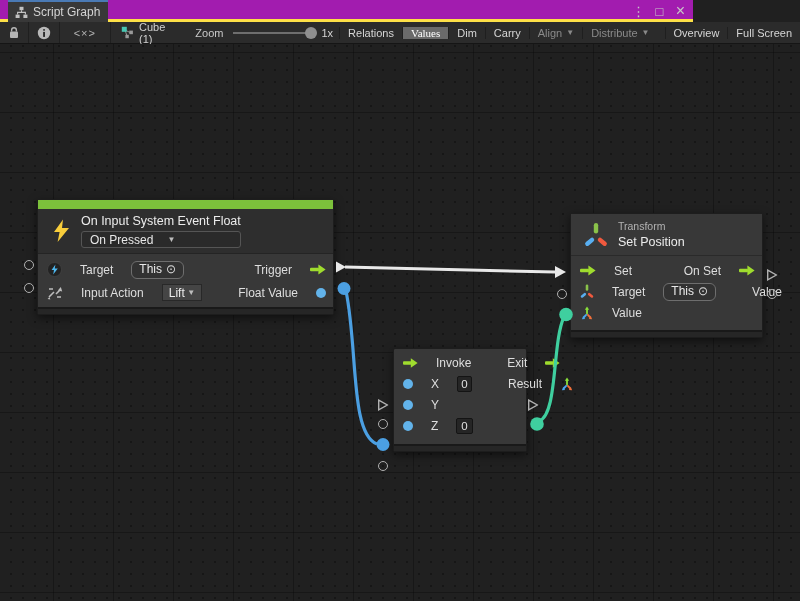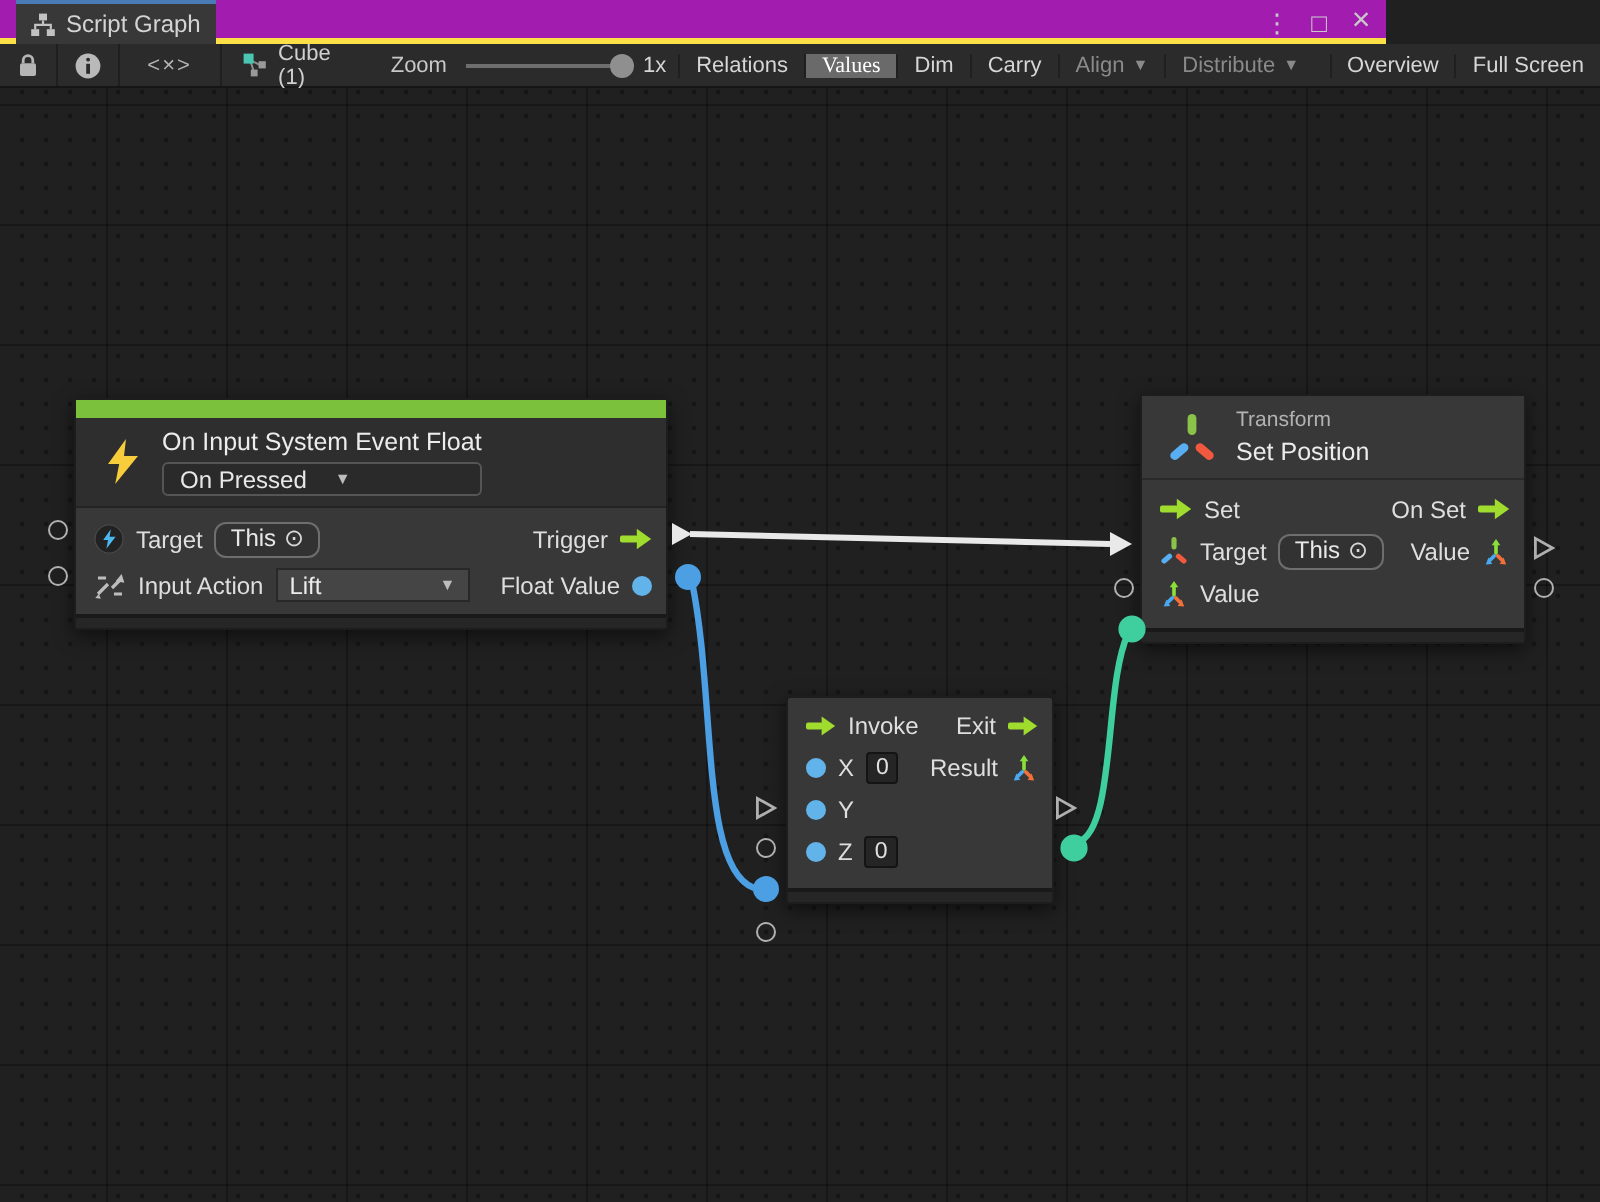--- a/index.html
+++ b/index.html
@@ -50,21 +50,21 @@
   
   .node { position:absolute; background:#383838; border:1px solid #1d1d1d; border-radius:2px;
           box-shadow:0 3px 10px rgba(0,0,0,0.55); }
   .accent { height:9px; background:#7cc13b; }
   .n-header { background:#2e2e2e; border-bottom:1px solid #242424; display:flex; align-items:center;
               gap:9px; padding:5px 10px; }
   .head-col { display:flex; flex-direction:column; gap:3px; }
   .n-title { color:#ececec; font-size:12.5px; white-space:nowrap; }
   .n-type  { color:#b2b2b2; font-size:10.5px; white-space:nowrap; }
   .n-body { padding:4px 0 3px 0; }
-  .row { height:23px; display:flex; align-items:center; padding:0 7px 0 9px; gap:6px; }
+  .row { height:23px; display:flex; align-items:center; padding:0 7px 0 9px; gap:18px; }
   .row.compact { height:21px; }
   .plabel { color:#dedede; font-size:12px; white-space:nowrap; }
   .spacer { flex:1; }
   .n-footer { height:7px; background:#262626; border-top:2px solid #191919; }
 
   .chip { display:inline-flex; align-items:flex-start; gap:4px; border:1px solid #6e6e6e; border-radius:6px;
           background:#323232; color:#e8e8e8; font-size:12px; padding:0 7px; height:18px; cursor:default; }
   .chip .odot { font-size:12px; color:#d8d8d8; }
   .dd-chip { display:inline-flex; align-items:center; gap:14px; border:1px solid #555; border-radius:3px;
              background:#2a2a2a; color:#e8e8e8; font-size:12px; padding:0 8px; height:17px; cursor:default; }
@@ -274,21 +274,21 @@
         </div>
         <div class="row compact">
           <span class="dot"></span>
           <span class="plabel">Z</span>
           <span class="valbox">0</span>
         </div>
       </div>
       <div class="n-footer"></div>
     </div>
 
-    <div class="node" style="left:570px; top:153px; width:193px;">
+    <div class="node" style="left:570px; top:169px; width:193px;">
       <div class="n-header" style="background:#383838; border-bottom:1px solid #2a2a2a; padding:6px 12px;">
         <span class="icon">
           <svg width="26" height="28" viewBox="0 0 26 28">
             <g>
               <rect x="10.8" y="2" width="4.4" height="10.5" rx="2.2" fill="#8ac24a"></rect>
               <rect x="10.8" y="2" width="4.4" height="10.5" rx="2.2" fill="#58aef0" transform="rotate(230 13 15.5)"></rect>
               <rect x="10.8" y="2" width="4.4" height="10.5" rx="2.2" fill="#f0593e" transform="rotate(130 13 15.5)"></rect>
             </g>
           </svg>
         </span>

